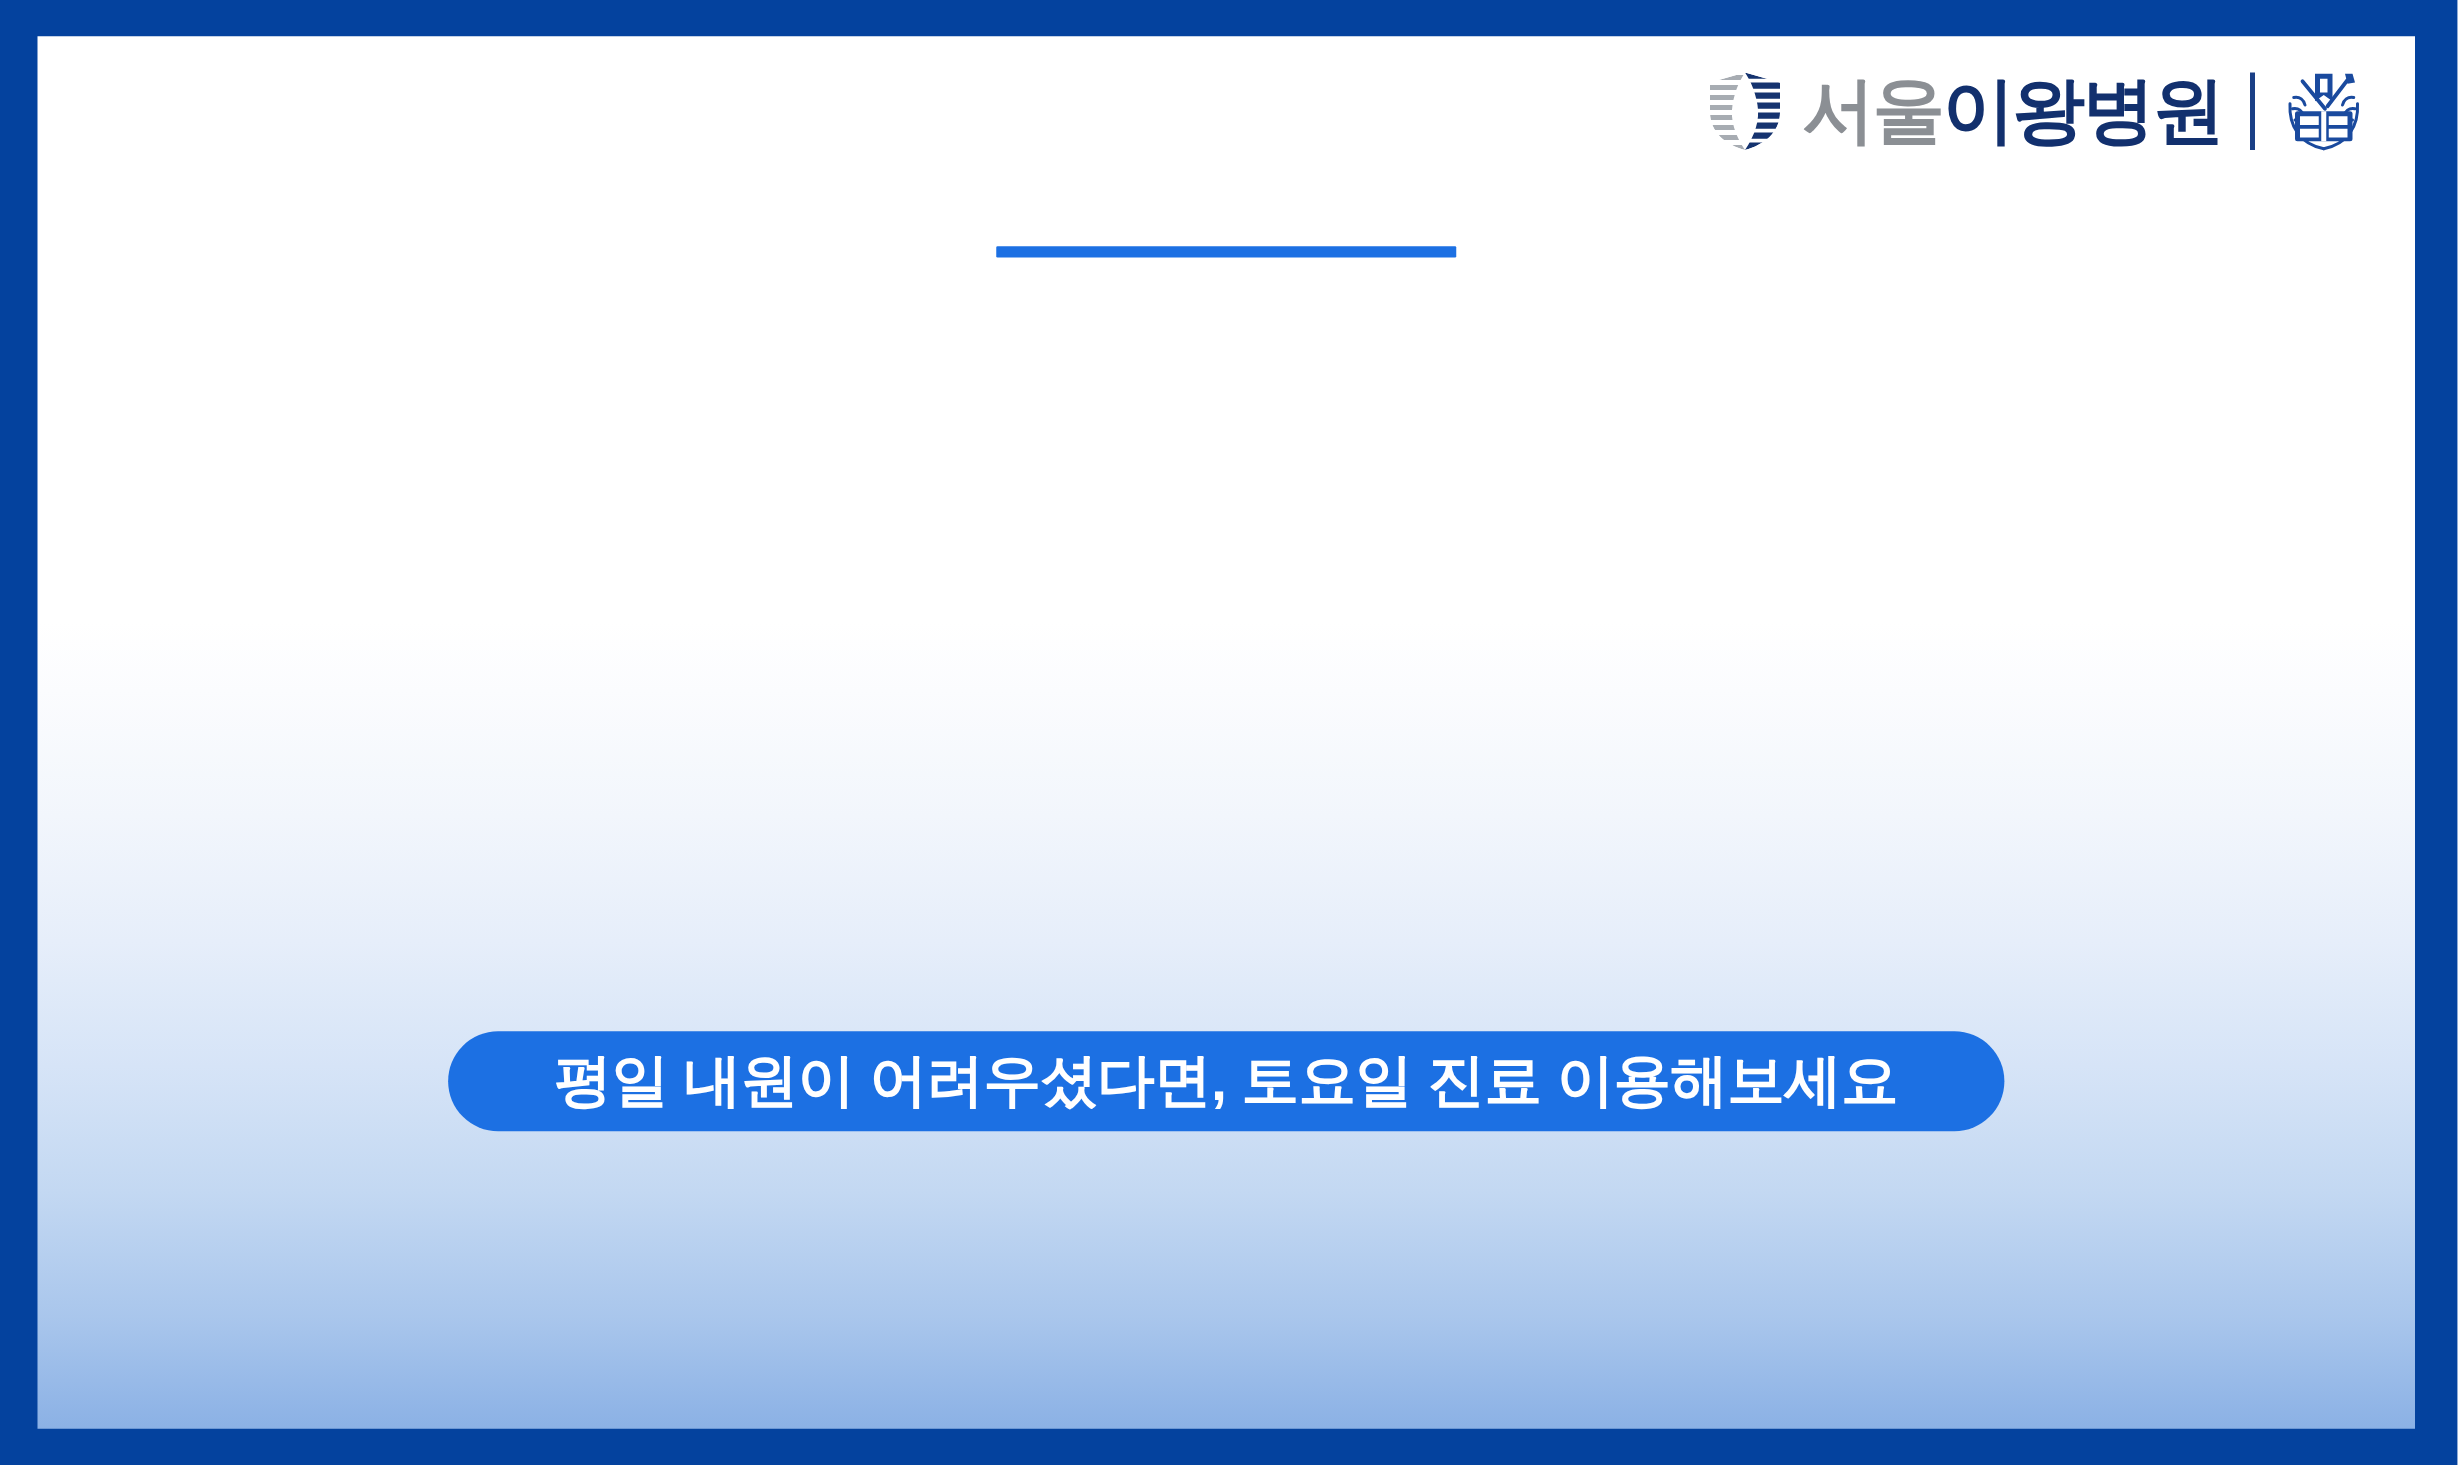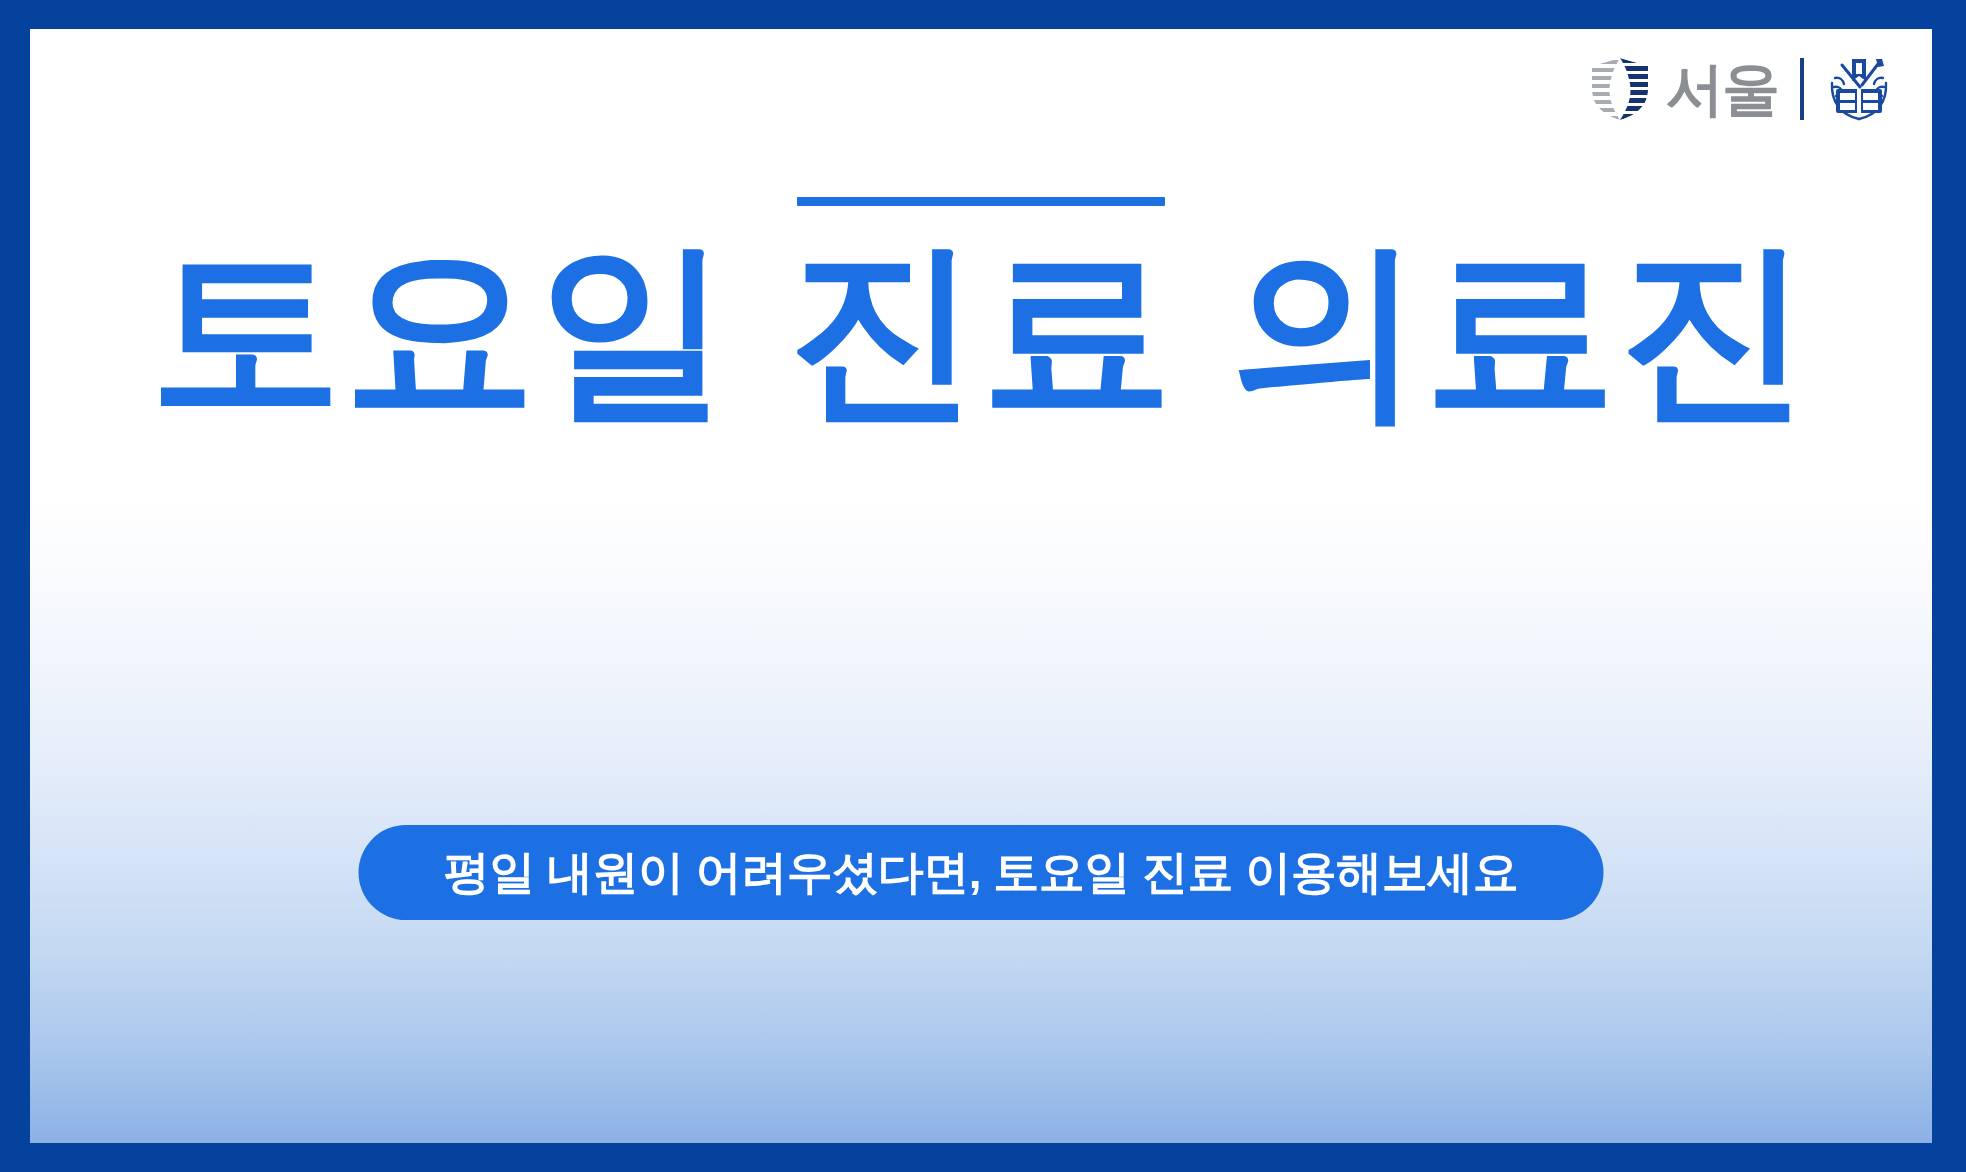--- a/index.html
+++ b/index.html
@@ -120,21 +120,21 @@
     white-space: nowrap;
   }
 
   
   .subtitle-pill {
     position: absolute;
     left: 50%;
     transform: translateX(-50%);
     top: 796px;
     width: 1245px;
-    height: 95px;
+    height: 80px;
     border-radius: 48px;
     background: #1C70E3;
     display: flex;
     align-items: center;
     justify-content: center;
     color: #ffffff;
     font-size: 46px;
     font-weight: 700;
     letter-spacing: -0.5px;
     white-space: nowrap;
@@ -188,20 +188,21 @@
               <rect x="0" y="42" width="64" height="5"></rect>
               <rect x="0" y="50" width="64" height="5"></rect>
               <rect x="0" y="58" width="64" height="6"></rect>
             </g>
           </g>
         </g>
       </svg>
 
       <div class="wordmark">
         <span class="wm-gray">서울</span>
+        <span class="wm-navy">이왕병원</span>
       </div>
 
       <div class="logo-divider"></div>
 
       <svg class="crest-icon" viewBox="0 0 70 72" aria-hidden="true">
         <g fill="none" stroke="#1a4a9e" stroke-width="2.4" stroke-linecap="round">
           <path d="M35 66 C16 62 7 48 8 30"></path>
           <path d="M35 66 C54 62 63 48 62 30"></path>
           <path d="M11 25 C16 24 19 27 20 31"></path>
           <path d="M10 34 C15 33 18 36 19 40"></path>
@@ -226,21 +227,20 @@
           <rect x="39" y="40" width="15" height="7" fill="#ffffff"></rect>
           <rect x="16" y="50" width="15" height="7" fill="#ffffff"></rect>
           <rect x="39" y="50" width="15" height="7" fill="#ffffff"></rect>
         </g>
       </svg>
 
     </div>
 
     <div class="headline-wrap">
       <div class="title-rule"></div>
-      <div class="main-title">토요일 진료 의료진</div>
     </div>
 
     <div class="subtitle-pill">
       <span>평일 내원이 어려우셨다면, 토요일 진료 이용해보세요</span>
     </div>
 
   </div>
 </div>
 
 </body></html>

